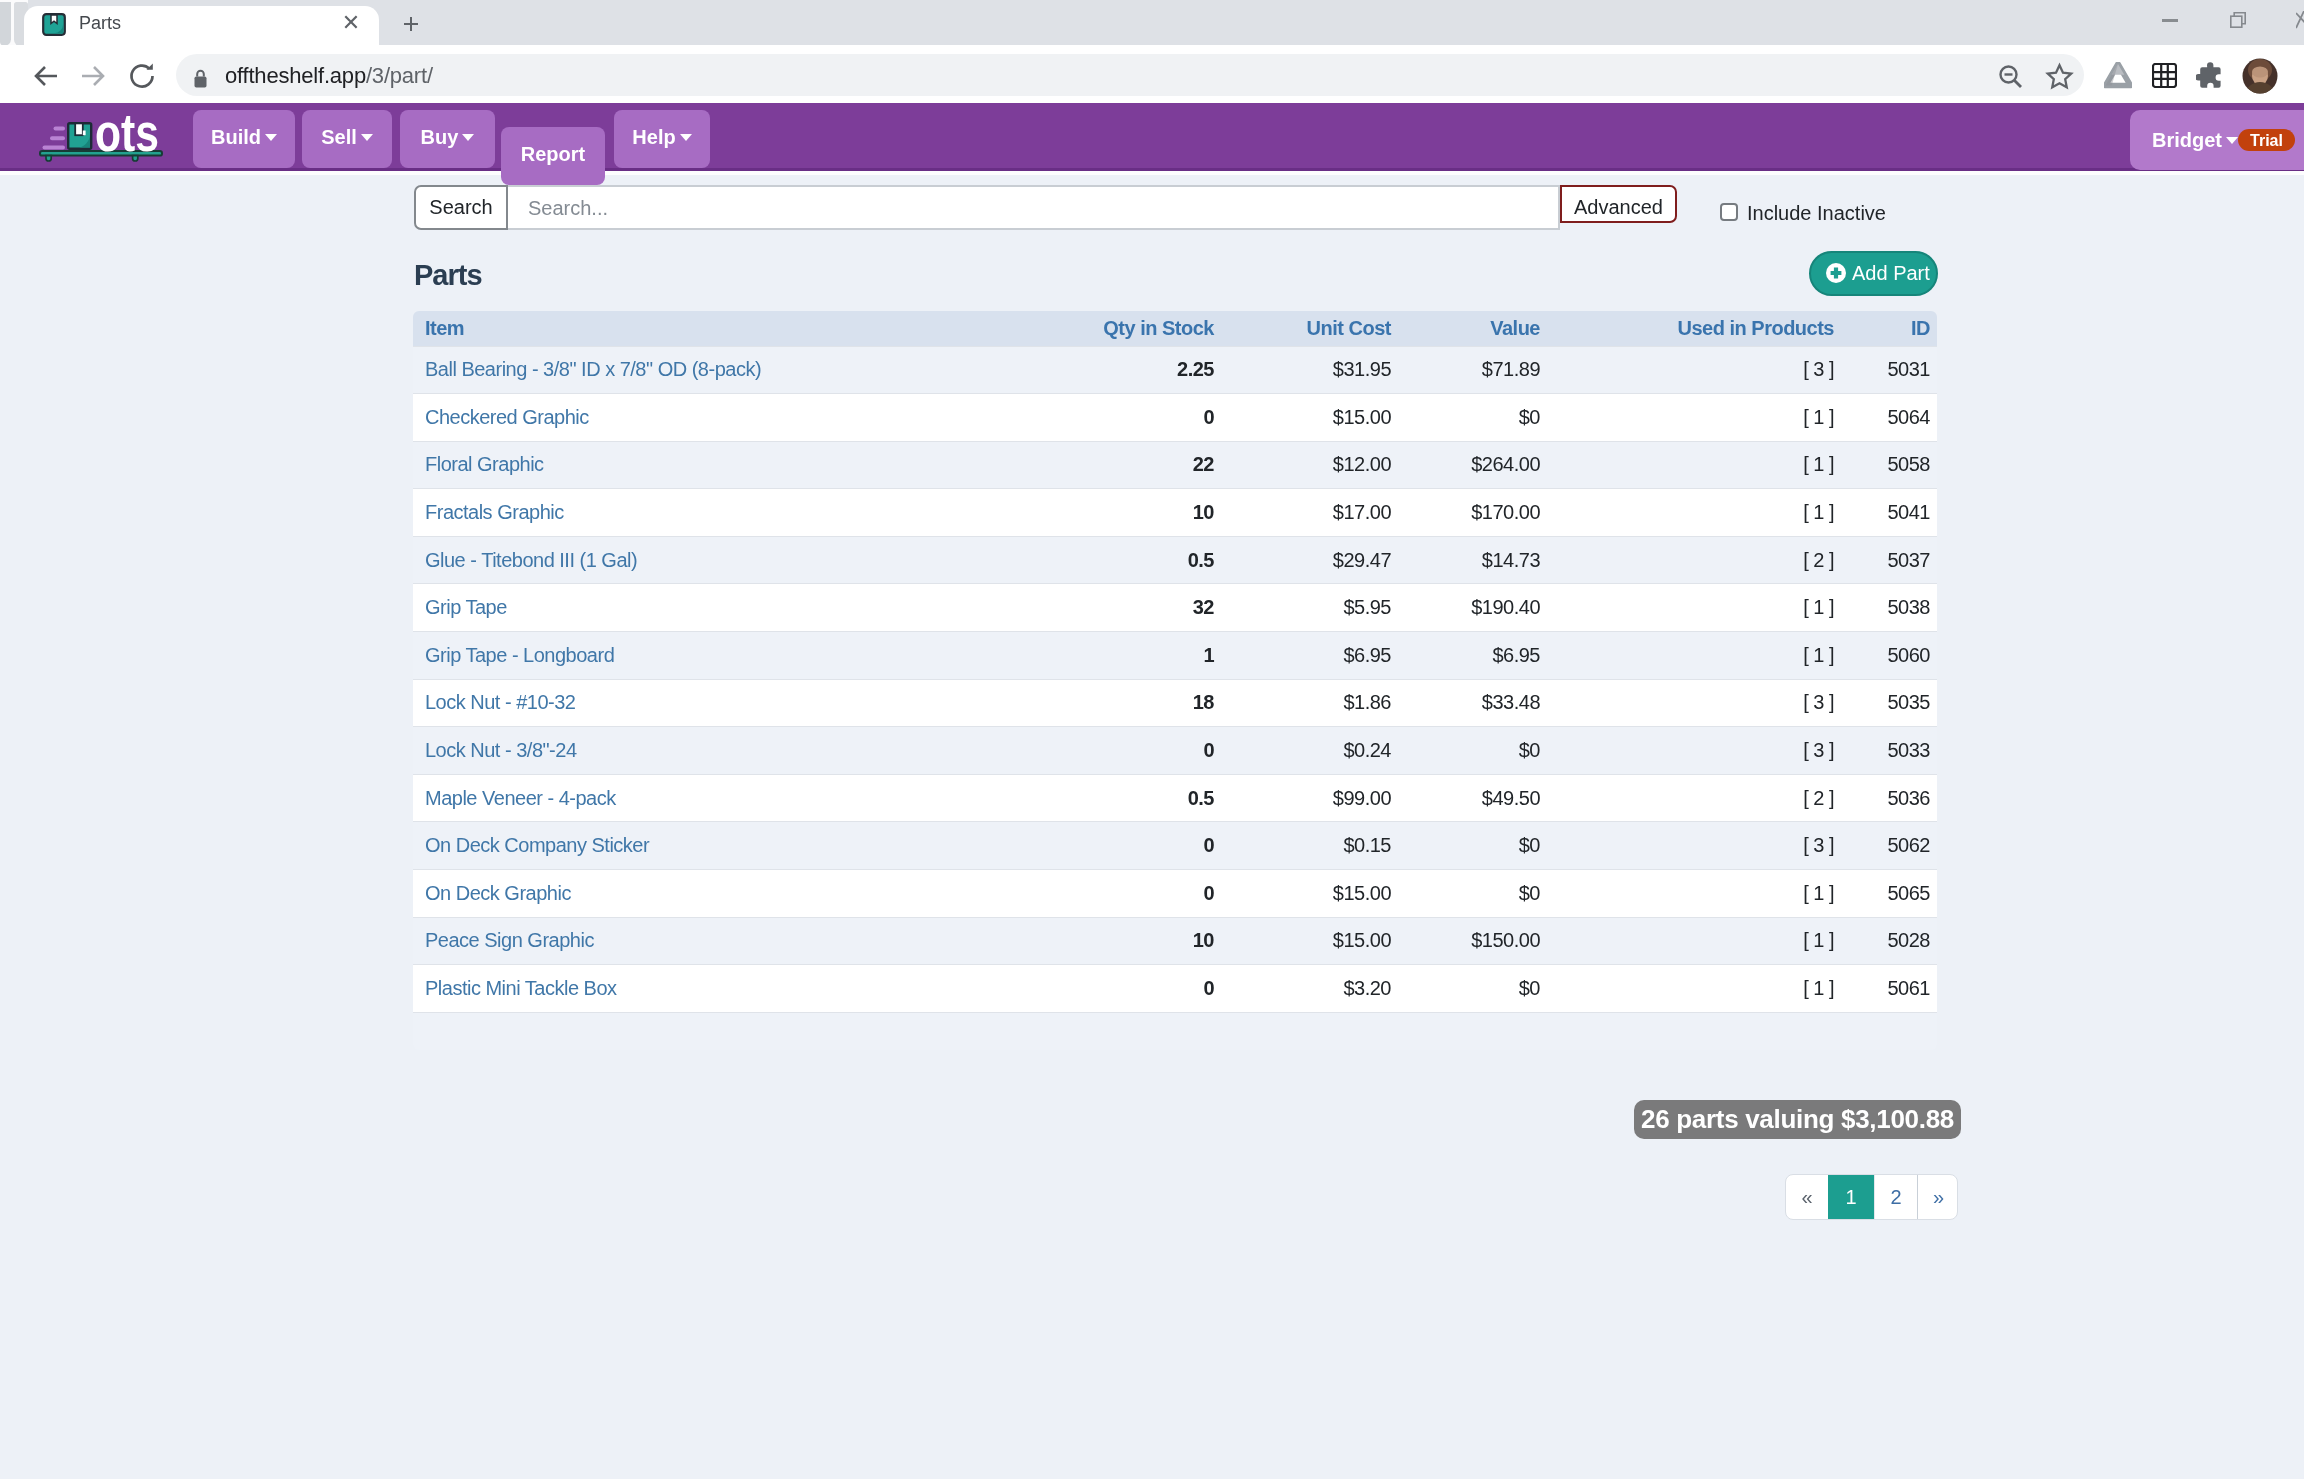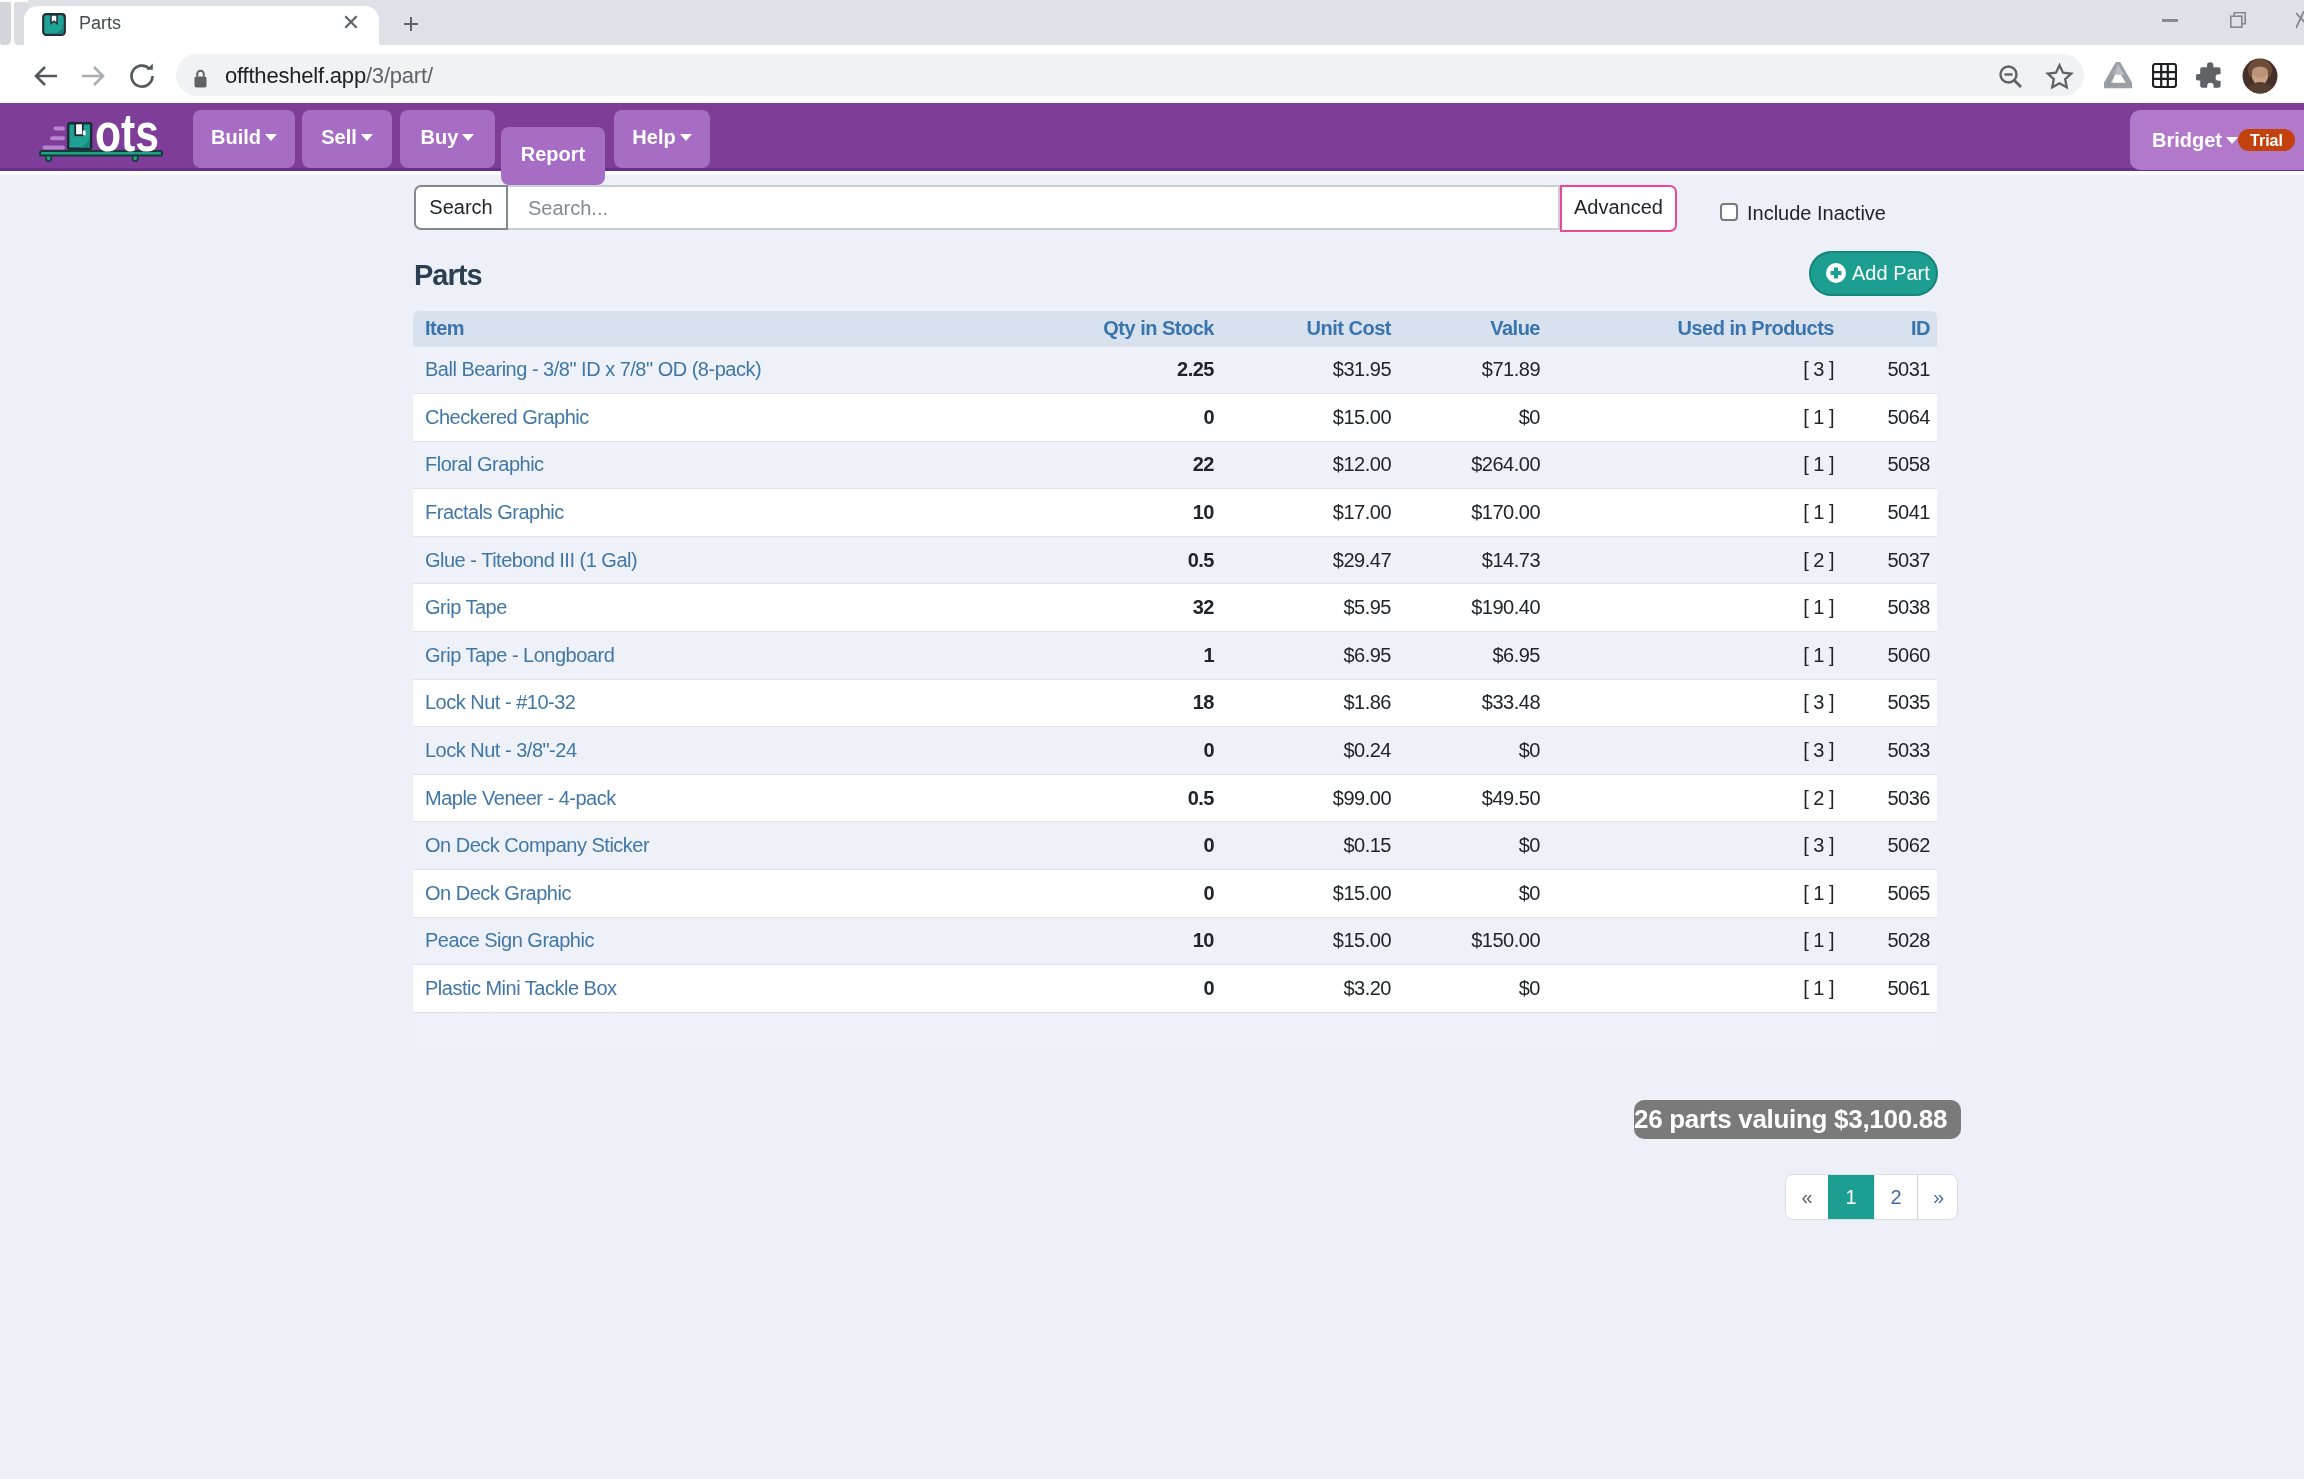--- a/index.html
+++ b/index.html
@@ -28,21 +28,21 @@
   #bridgetbtn { position:absolute; left:2130px; top:110px; width:174px; height:60px; background:#b279cb; border-radius:10px 0 0 10px; }
   #bridgettxt { position:absolute; left:22px; top:0; height:60px; line-height:60px; color:#fff; font-weight:bold; font-size:20px; }
   #trialpill { position:absolute; left:108px; top:19px; width:57px; height:22px; background:#c2410c; border-radius:12px;
                color:#fff; font-weight:bold; font-size:16px; text-align:center; line-height:23px; }
 
   
   #searchbtn { left:414px; top:185px; width:94px; height:45px; background:#fff; border:2px solid #83888d;
                border-radius:7px 0 0 7px; font-size:20px; color:#212529; text-align:center; line-height:40px; overflow:visible; }
   #searchinput { left:508px; top:185px; width:1052px; height:45px; background:#fff; border:2px solid #c8cdd3; border-left:none; }
   #placeholder { left:528px; top:197px; font-size:20px; color:#848b93; }
-  #advbtn { left:1560px; top:185px; width:117px; height:47px; background:#fff; border:2px solid #ec4899;
+  #advbtn { left:1560px; top:185px; width:117px; height:38px; background:#fff; border:2px solid #7f1d1d;
             border-radius:0 7px 7px 0; font-size:20px; color:#212529; text-align:center; line-height:40px; overflow:visible; }
   #checkbox { left:1720px; top:203px; width:18px; height:18px; background:#fff; border:2px solid #767b80; border-radius:4px; }
   #incl { left:1747px; top:202px; font-size:20px; color:#212529; }
 
   
   #partsh { left:414px; top:259px; font-size:29px; font-weight:bold; color:#2b3e52; letter-spacing:-1px; }
   #addpart { left:1809px; top:251px; width:129px; height:45px; background:#1c9e90; border:2px solid #16857a; border-radius:23px; color:#fff; font-size:20px; }
 
   
   #card { left:413px; top:311px; width:1524px; height:739px; background:#eef2f8; border-radius:6px; overflow:hidden; }
@@ -55,21 +55,21 @@
   .c2 { width:213px; text-align:right; padding-right:12px; }
   .c3 { width:177px; text-align:right; padding-right:12px; }
   .c4 { width:149px; text-align:right; padding-right:12px; }
   .c5 { width:294px; text-align:right; padding-right:12px; }
   .c6 { width:91px;  text-align:right; padding-right:7px; }
   td.c1 { color:#4077a8; }
   td.c2 { font-weight:bold; }
 
   
   #badge { left:1634px; top:1100px; width:327px; height:39px; background:#7a7a7b; border-radius:10px;
-           color:#fff; font-weight:bold; font-size:26px; line-height:39px; letter-spacing:-0.3px; }
+           color:#fff; font-weight:bold; font-size:26px; text-align:center; line-height:39px; letter-spacing:-0.3px; }
   #pager { left:1785px; top:1174px; width:173px; height:46px; background:#fff; border:1px solid #d9dee5; border-radius:8px; }
   .pcell { position:absolute; top:0; height:44px; line-height:44px; text-align:center; font-size:20px; }
 </style>
 </head>
 <body>
 
   <div class="abs" id="tabstrip"></div>
   <div class="abs" style="left:0; top:0; width:28px; height:45px; background:#fbfbfc;"></div>
   <div class="abs" style="left:0; top:2px; width:11px; height:44px; background:#d2d6da; border-radius:0 0 10px 6px;"></div>
   <div class="abs" style="left:14px; top:2px; width:14px; height:44px; background:#d9dce0; border-radius:4px 4px 12px 10px;"></div>

